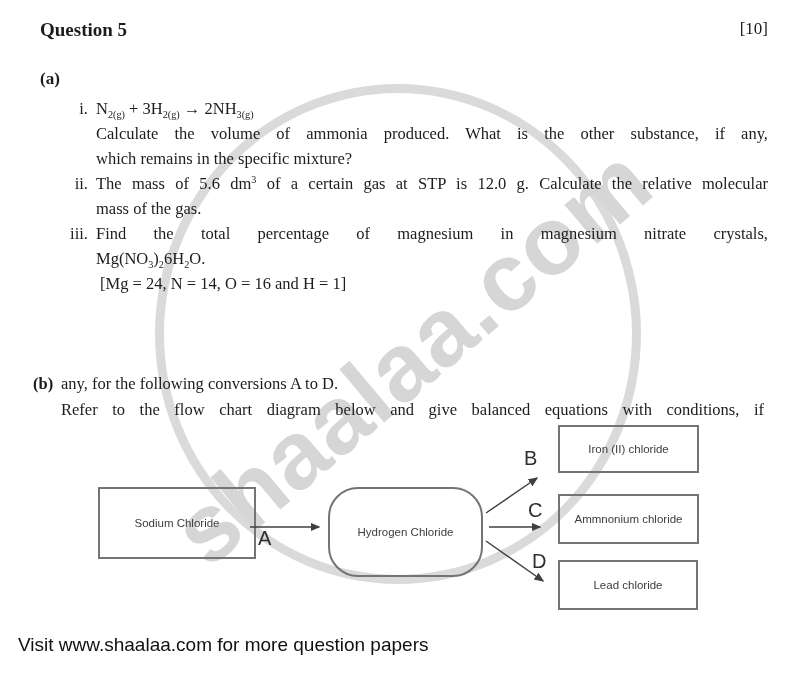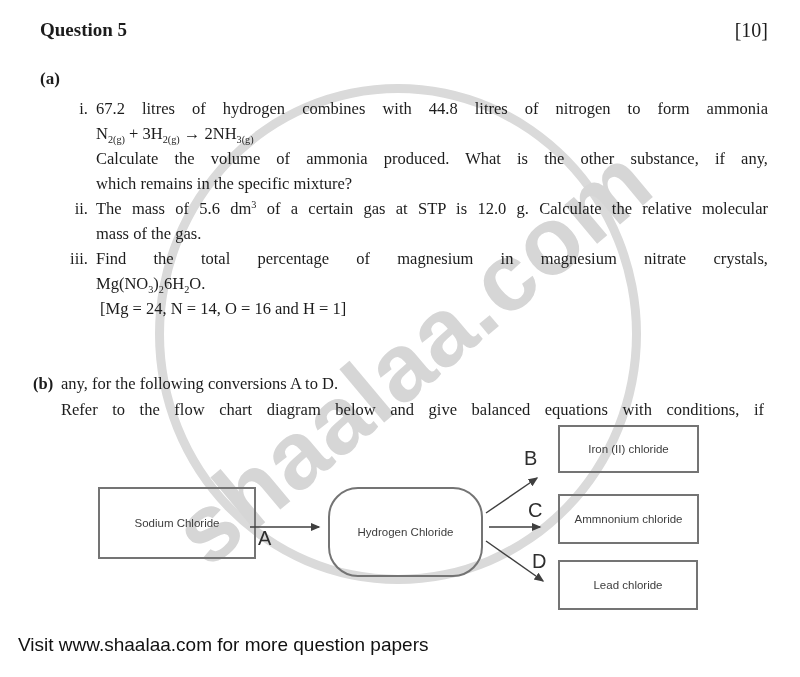--- a/index.html
+++ b/index.html
@@ -30,21 +30,21 @@
     white-space:nowrap;
     z-index:0;
   }
   
   .content{position:relative;z-index:1;}
   .hdr{
     position:absolute;left:40px;top:19px;width:728px;
     display:flex;justify-content:space-between;align-items:flex-start;
   }
   .q-title{font-size:19px;font-weight:bold;}
-  .q-marks{font-size:20px;}
+  .q-marks{font-size:17px;}
   .part-a-label{position:absolute;left:40px;top:69px;font-size:17px;font-weight:bold;}
   .items{position:absolute;left:40px;top:96px;width:728px;}
   .q-item{display:flex;}
   .q-marker{
     width:48px;flex:0 0 48px;text-align:right;
     font-size:16.5px;line-height:25px;
   }
   .q-lines{margin-left:8px;width:672px;flex:0 0 672px;}
   .q-line{
     font-size:16.5px;line-height:25px;height:25px;
@@ -113,21 +113,20 @@
     <div class="hdr">
       <div class="q-title">Question 5</div>
       <div class="q-marks">[10]</div>
     </div>
 
     <div class="part-a-label">(a)</div>
     <div class="items" id="part-a-items">
         <div class="q-item">
           <div class="q-marker">i.</div>
           <div class="q-lines">
-            <div class="q-line justify">67.2 litres of hydrogen combines with 44.8 litres of nitrogen to form ammonia</div>
             <div class="q-line">N<sub>2(g)</sub> + 3H<sub>2(g)</sub> → 2NH<sub>3(g)</sub></div>
             <div class="q-line justify">Calculate the volume of ammonia produced. What is the other substance, if any,</div>
             <div class="q-line">which remains in the specific mixture?</div>
           </div>
         </div>
         <div class="q-item">
           <div class="q-marker">ii.</div>
           <div class="q-lines">
             <div class="q-line justify">The mass of 5.6 dm<sup>3</sup> of a certain gas at STP is 12.0 g. Calculate the relative molecular</div>
             <div class="q-line">mass of the gas.</div>

